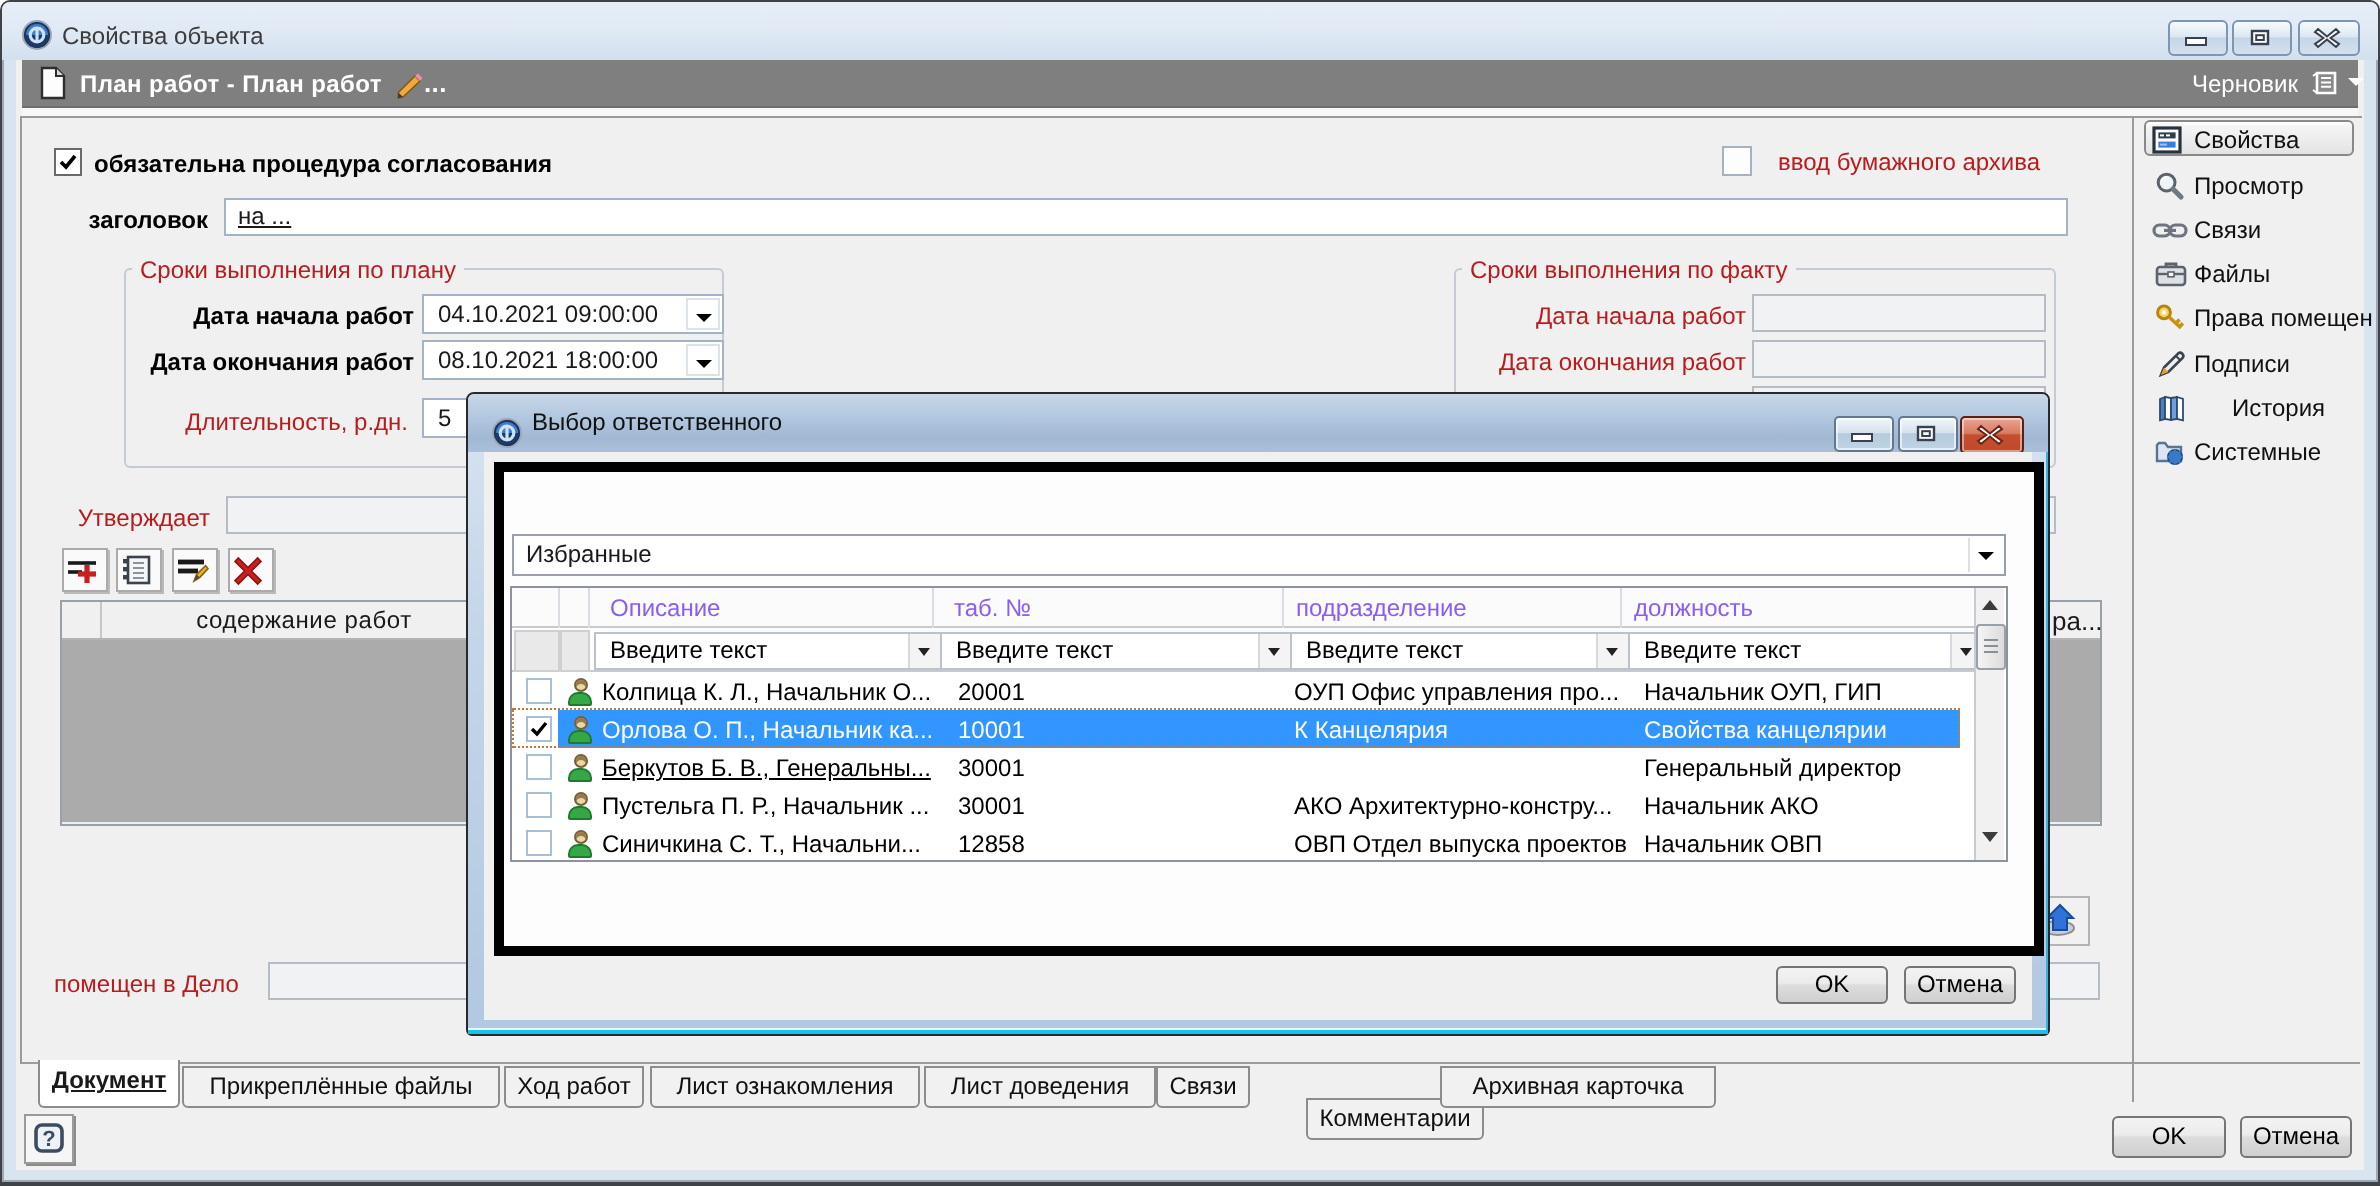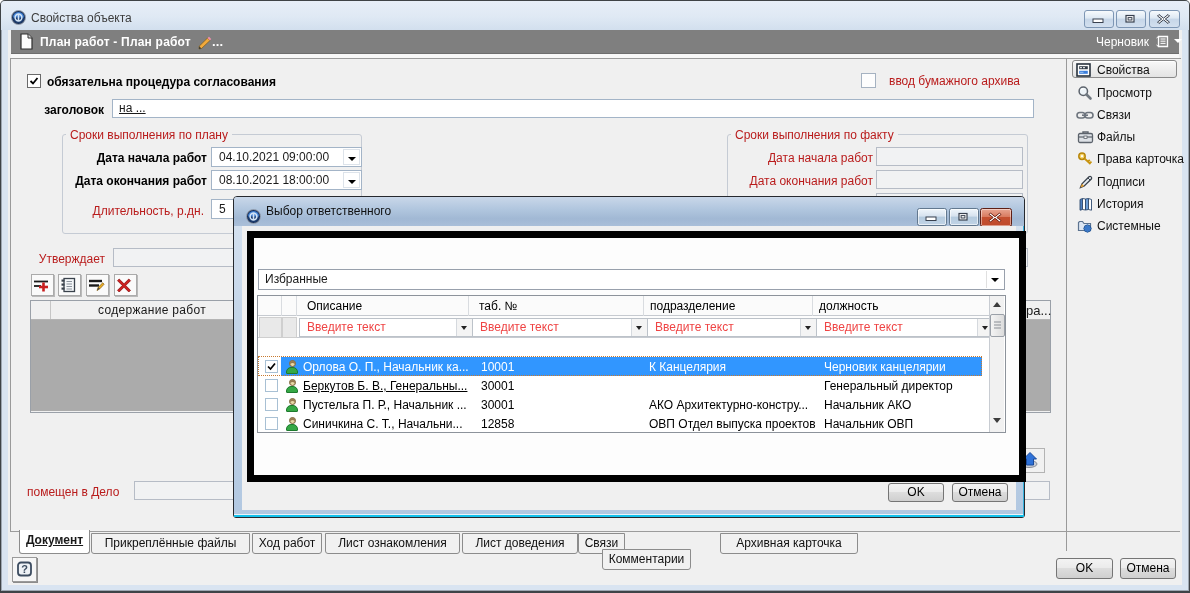--- a/index.html
+++ b/index.html
@@ -35,27 +35,27 @@
 
 .tab{top:533px;height:19px;border:1px solid #8c8c8c;border-radius:0 0 3px 3px;background:#f1f1f1;text-align:center;font-size:12px;color:#111;line-height:19px;white-space:nowrap;overflow:hidden;}
 #tabsel{left:19px;top:530px;width:69px;height:23px;border:1px solid #8c8c8c;border-top:none;border-radius:0 0 3px 3px;background:#fff;text-align:center;font-size:12px;font-weight:bold;line-height:21px;}
 #tabsel span{text-decoration:underline;}
 
 .btn{border:1px solid #757575;border-radius:3px;background:linear-gradient(180deg,#f3f3f3 0%,#ebebeb 45%,#dddddd 50%,#cfcfcf 100%);text-align:center;font-size:12px;color:#000;}
 
 #modal{left:233px;top:196px;width:790px;height:320px;border:1px solid #26292e;border-bottom-width:1.5px;border-radius:4px 4px 3px 3px;background:linear-gradient(180deg,#d9e4f1 0%,#c5d6e9 35%,#b2c8e1 100%);}
 #mtitle{position:absolute;left:32px;top:7px;font-size:12px;color:#101010;}
 #mcontent{left:8px;top:29px;width:774px;height:284px;background:#f0f0f0;}
-#mpanel{left:5px;top:5px;width:765px;height:237px;background:#fdfdfd;border:7px solid #000000;}
+#mpanel{left:5px;top:5px;width:765px;height:237px;background:#fdfdfd;border:5px solid #000000;}
 #mdrop{left:4px;top:31px;width:745px;height:19px;background:#fff;border:1px solid #98a0ac;}
 #mtable{left:3px;top:57px;width:747px;height:136px;border:1px solid #8d939b;background:#fff;}
-.mh{position:absolute;top:0;height:19px;border-bottom:1px solid #c6cad0;font-size:12px;color:#000000;line-height:20px;background:#fbfbfb;}
+.mh{position:absolute;top:0;height:19px;border-bottom:1px solid #c6cad0;font-size:12px;color:#8b5cf6;line-height:20px;background:#fbfbfb;}
 .colsep{position:absolute;top:0;width:1px;background:#d9dce0;}
 .frow{position:absolute;top:20px;height:21px;background:#fdfdfd;border-bottom:1px solid #c6cad0;}
-.ffield{position:absolute;top:22px;height:17px;background:#fff;border:1px solid #bcc2c9;color:#ef4444;font-size:12px;line-height:16px;}
+.ffield{position:absolute;top:22px;height:17px;background:#fff;border:1px solid #bcc2c9;color:#000000;font-size:12px;line-height:16px;}
 .farrow{position:absolute;right:0px;top:0px;bottom:0px;width:15px;background:#f4f4f4;border-left:1px solid #d5d9de;}
 .farrow:after{content:"";position:absolute;left:4px;top:7px;border-left:3.5px solid transparent;border-right:3.5px solid transparent;border-top:4px solid #222;}
 .drow{position:absolute;left:0;width:731px;height:19px;font-size:12px;color:#000;}
 .rcb{position:absolute;left:7px;top:3px;width:11px;height:11px;border:1px solid #a8c0d4;background:#fff;}
 .rtx{position:absolute;top:3px;white-space:nowrap;}
 
 #sbar{position:absolute;left:731px;top:0px;width:14px;height:136px;background:#f1f1f1;border-left:1px solid #c8ccd2;}
 .pico{position:absolute;width:13px;height:13px;}
 .pico:before{content:"";position:absolute;left:3.5px;top:0px;width:5px;height:5px;border-radius:50%;background:#e8d8a8;border:1px solid #7a6037;box-shadow:inset 0 2px 0 #96794e;}
 .pico:after{content:"";position:absolute;left:1px;top:6.5px;width:10px;height:5px;border-radius:5px 5px 1px 1px;background:#35a845;border:1px solid #1e7a2e;}
@@ -162,23 +162,23 @@
       <path d="M1.5 4.5 L1.5 12.5 L13.5 12.5 L13.5 5.5 L7 5.5 L5.5 3.5 L2.5 3.5 Z" fill="#dce6f2" stroke="#5c7390" stroke-width="1.2"></path>
       <circle cx="10.5" cy="10.5" r="3.6" fill="#3a78c8" stroke="#1e4a80" stroke-width="0.8"></circle>
       <circle cx="10.5" cy="10.5" r="1.2" fill="#fff"></circle>
       <path d="M10.5 6.6 L10.5 14.4 M6.6 10.5 L14.4 10.5 M7.8 7.8 L13.2 13.2 M13.2 7.8 L7.8 13.2" stroke="#3a78c8" stroke-width="1.1"></path>
     </svg>
 </div>
 <div class="abs side-item" style="top:63px;">Свойства</div>
 <div class="abs side-item" style="top:86px;">Просмотр</div>
 <div class="abs side-item" style="top:108px;">Связи</div>
 <div class="abs side-item" style="top:130px;">Файлы</div>
-<div class="abs side-item" style="top:152px;">Права карточка</div>
+<div class="abs side-item" style="top:152px;">Права помещен</div>
 <div class="abs side-item" style="top:175px;">Подписи</div>
-<div class="abs side-item" style="top:197px;">История</div>
+<div class="abs side-item" style="top:197px;margin-left:19px;">История</div>
 <div class="abs side-item" style="top:219px;">Системные</div>
 
 <div class="abs" style="left:27px;top:74px;width:12px;height:12px;border:1px solid #6a6a6a;background:#fff;">
  <svg width="12" height="12" viewBox="0 0 12 12">
       <path d="M2.5 6 L5 8.5 L9.5 3" fill="none" stroke="#000" stroke-width="1.8"></path>
     </svg>
 </div>
 <div class="abs lblb" style="left:47px;top:75px;">обязательна процедура согласования</div>
 <div class="abs" style="left:861px;top:73px;width:13px;height:13px;border:1px solid #a5b2c1;background:#fdfdfd;"></div>
 <div class="abs lbl" style="left:889px;top:74px;">ввод бумажного архива</div>
@@ -251,21 +251,21 @@
 
 <div class="abs lbl" style="left:27px;top:485px;">помещен в Дело</div>
 <div class="abs dfield" style="left:134px;top:481px;width:914px;height:17px;"></div>
 
 <div class="abs" style="left:11px;top:531px;width:1169px;height:1px;background:#9c9c9c;"></div>
 <div class="abs tab" style="left:91px;width:157px;">Прикреплённые файлы</div>
 <div class="abs tab" style="left:252px;width:68px;">Ход работ</div>
 <div class="abs tab" style="left:325px;width:133px;">Лист ознакомления</div>
 <div class="abs tab" style="left:462px;width:114px;">Лист доведения</div>
 <div class="abs tab" style="left:578px;width:45px;">Связи</div>
-<div class="abs tab" style="left:602px;width:87px;margin-top:16px;">Комментарии</div>
+<div class="abs tab" style="left:653px;width:87px;margin-top:16px;">Комментарии</div>
 <div class="abs tab" style="left:720px;width:136px;">Архивная карточка</div>
 <div class="abs" id="tabsel"><span>Документ</span></div>
 
 <div class="abs" style="left:12px;top:557px;width:23px;height:23px;border:1px solid #9a9a9a;background:#f6f6f6;box-shadow:1px 1px 0 #8c8c8c;">
  <svg width="23" height="23" viewBox="0 0 23 23">
       <rect x="5" y="4.5" width="13" height="13" rx="3" fill="#eef2f6" stroke="#3c4c60" stroke-width="1.8"></rect>
       <text x="11.5" y="15" text-anchor="middle" font-size="11" font-weight="bold" fill="#3c4c60" font-family="Liberation Sans">?</text>
     </svg>
 </div>
 <div class="abs btn" style="left:1056px;top:558px;width:55px;height:19px;line-height:19px;">OK</div>
@@ -319,31 +319,39 @@
     <div class="colsep" style="left:554px;height:41px;"></div>
 
     <div class="frow" style="left:0;width:731px;"></div>
     <div style="position:absolute;left:1px;top:21px;width:21px;height:19px;background:#e9e9e9;border:1px solid #cfcfcf;"></div>
     <div style="position:absolute;left:24px;top:21px;width:13px;height:19px;background:#e9e9e9;border:1px solid #cfcfcf;"></div>
     <div class="ffield" style="left:41px;width:165px;padding-left:7px;">Введите текст<div class="farrow"></div></div>
     <div class="ffield" style="left:214px;width:167px;padding-left:7px;">Введите текст<div class="farrow"></div></div>
     <div class="ffield" style="left:389px;width:161px;padding-left:7px;">Введите текст<div class="farrow"></div></div>
     <div class="ffield" style="left:558px;width:169px;padding-left:7px;">Введите текст<div class="farrow"></div></div>
 
+    <div class="drow" style="top:42px;">
+     <div class="rcb"></div>
+            <div class="pico" style="left:27px;top:3px;"></div>
+     <div class="rtx" style="left:45px;">Колпица К. Л., Начальник О...</div>
+     <div class="rtx" style="left:223px;">20001</div>
+     <div class="rtx" style="left:391px;">ОУП Офис управления про...</div>
+     <div class="rtx" style="left:566px;">Начальник ОУП, ГИП</div>
+    </div>
     <div class="drow" style="top:61px;color:#fff;">
      <div style="position:absolute;left:23px;top:0;width:701px;height:19px;background:#3196ff;"></div>
      <div style="position:absolute;left:1px;top:0px;width:722px;height:18px;outline:1px dotted #c87a30;"></div>
      <div class="rcb"><svg width="11" height="11" viewBox="0 0 11 11">
                 <path d="M2 5.5 L4.5 8 L9 2.5" fill="none" stroke="#000" stroke-width="1.7"></path>
               </svg></div>
      <div class="pico" style="left:27px;top:3px;"></div>
      <div class="rtx" style="left:45px;">Орлова О. П., Начальник ка...</div>
      <div class="rtx" style="left:223px;">10001</div>
      <div class="rtx" style="left:391px;">К Канцелярия</div>
-     <div class="rtx" style="left:566px;">Черновик канцелярии</div>
+     <div class="rtx" style="left:566px;">Свойства канцелярии</div>
     </div>
     <div class="drow" style="top:80px;">
      <div class="rcb"></div>
             <div class="pico" style="left:27px;top:3px;"></div>
      <div class="rtx" style="left:45px;text-decoration:underline;">Беркутов Б. В., Генеральны...</div>
      <div class="rtx" style="left:223px;">30001</div>
      <div class="rtx" style="left:566px;">Генеральный директор</div>
     </div>
     <div class="drow" style="top:99px;">
      <div class="rcb"></div>

